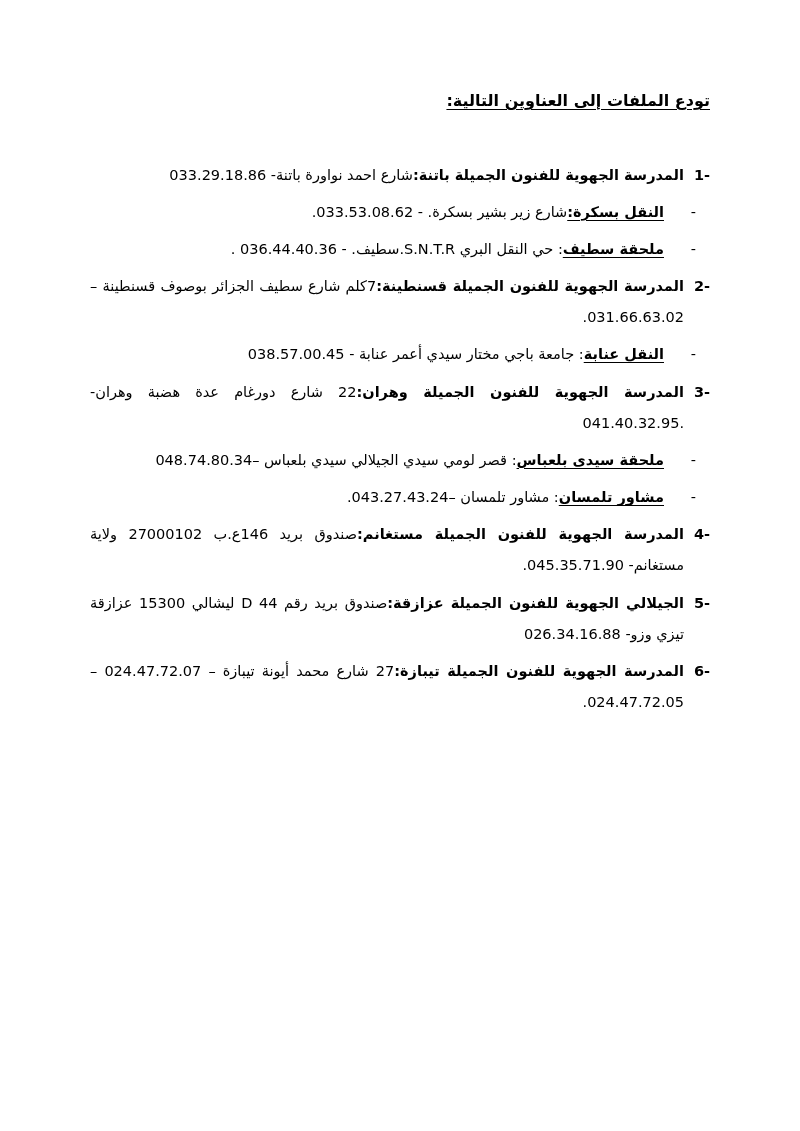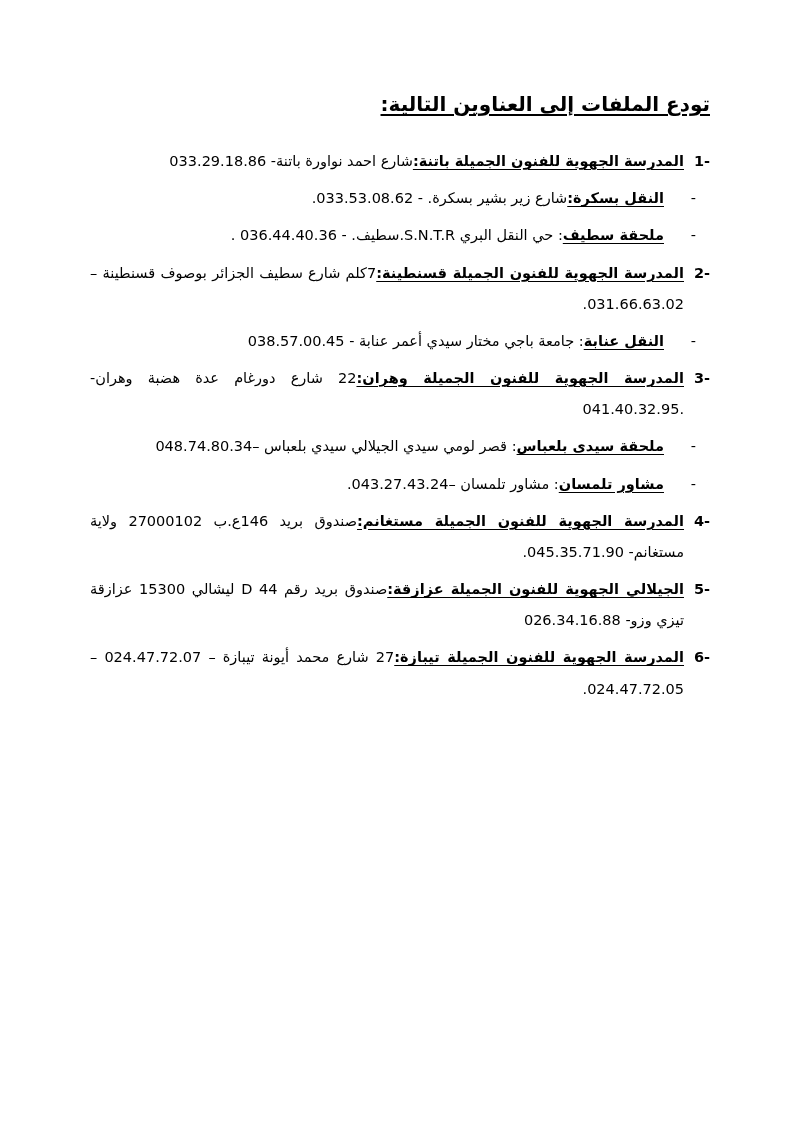--- a/index.html
+++ b/index.html
@@ -21,24 +21,24 @@
     width: 800px;
     height: 1131px;
     background: #ffffff;
     box-sizing: border-box;
     padding: 88px 90px 40px 90px;
   }
 
   
   .doc-title {
     text-align: right;
-    font-size: 20px;
+    font-size: 16px;
     font-weight: bold;
     line-height: 1.6;
-    margin: 0 0 26px 0;
+    margin: 0 0 46px 0;
     direction: rtl;
   }
   .doc-title .t-underline {
     text-decoration: underline;
     text-underline-offset: 3px;
   }
 
   
   .addr-list {
     direction: rtl;
@@ -62,21 +62,20 @@
     position: absolute;
     right: 0;
     top: 0;
     font-weight: bold;
     font-size: 14.5px;
     direction: rtl;
     unicode-bidi: isolate;
   }
   .entry .school-name {
     font-weight: bold;
-    text-decoration: underline;
     text-underline-offset: 3px;
   }
   .entry .detail {
     font-weight: normal;
   }
 
   
   .entry.justified {
     text-align: justify;
     text-align-last: right;

